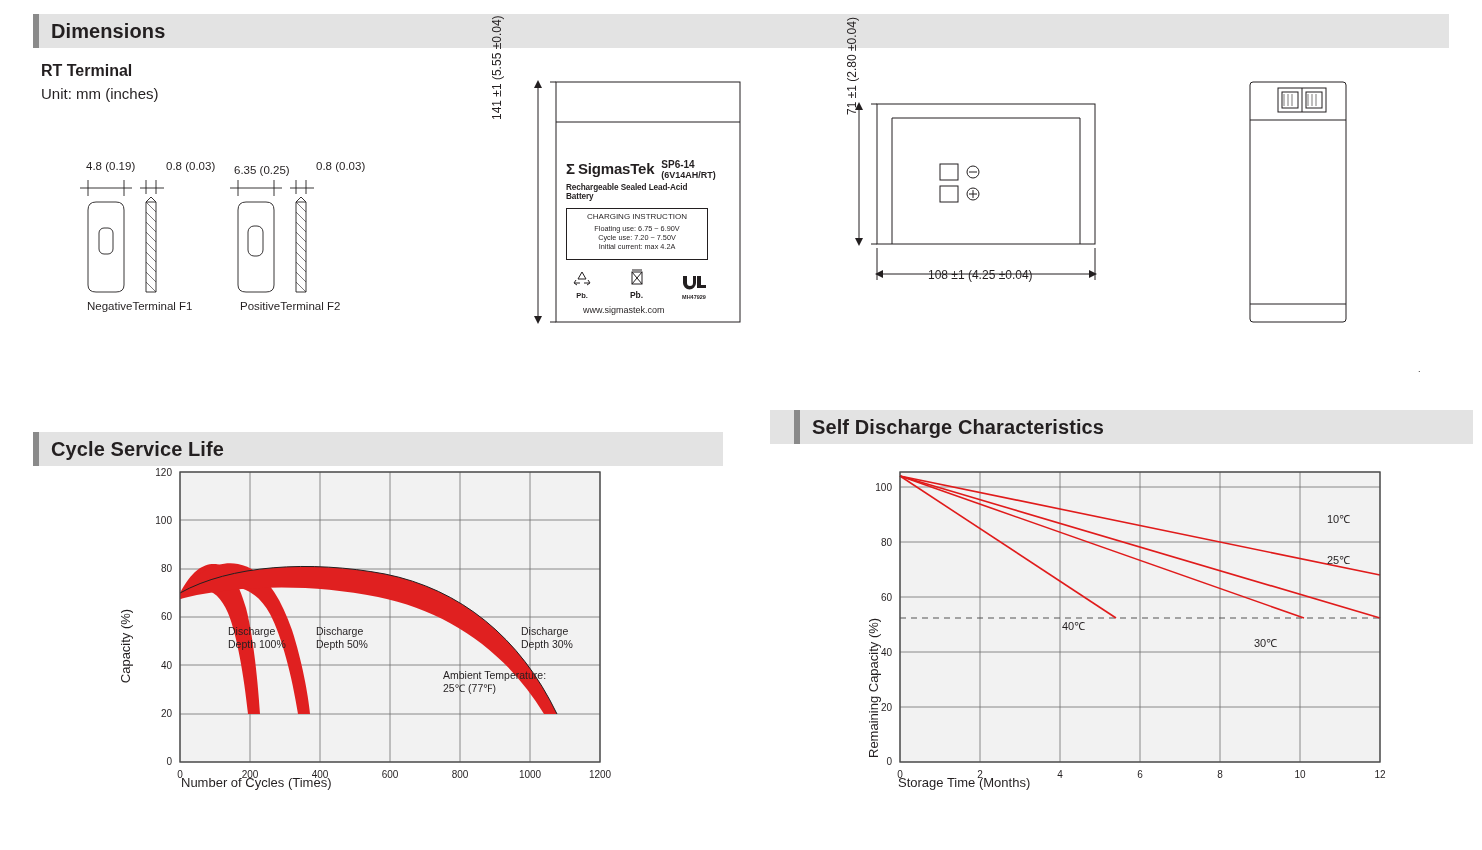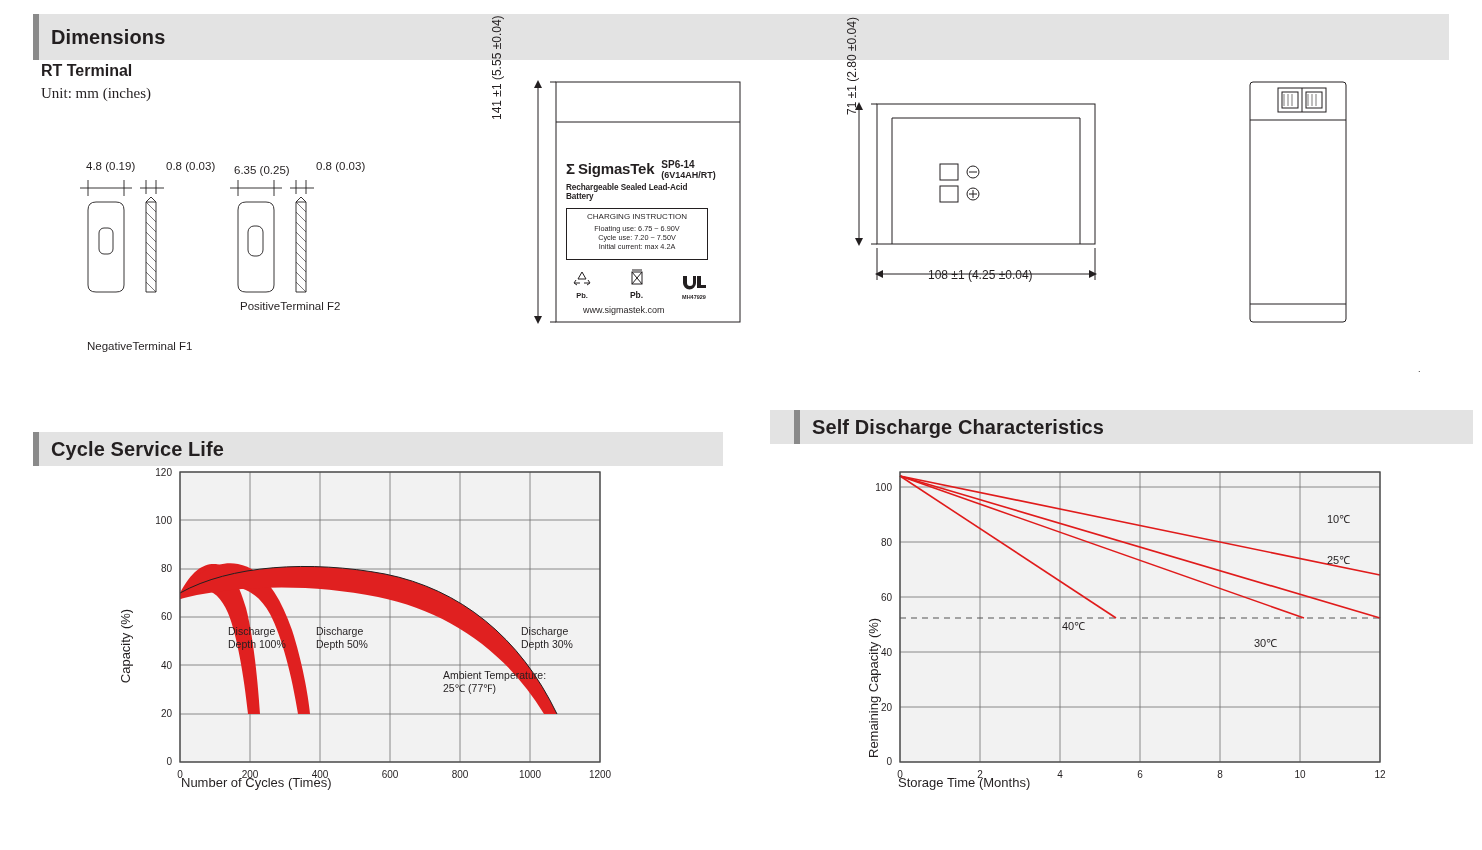--- a/index.html
+++ b/index.html
@@ -14,26 +14,26 @@
   .sec-head{
     position:absolute;background:#e3e3e3;
     display:flex;align-items:center;
   }
   .sec-head .bar{width:6px;height:100%;background:#8a8a8a;}
   .sec-head .txt{
     font-size:20px;font-weight:bold;padding-left:12px;color:#231f20;
     letter-spacing:0.1px;
   }
 
-  #dim-head{left:33px;top:14px;width:1416px;height:46px;}
+  #dim-head{left:33px;top:14px;width:1416px;height:34px;}
   #cycle-head{left:33px;top:410px;width:690px;height:34px;margin-top:22px;}
   #self-head{left:770px;top:410px;width:679px;height:34px;padding-left:24px;}
 
   .sub-title{position:absolute;font-size:16px;font-weight:bold;text-align:right;}
-  .sub-unit{position:absolute;font-size:15px;font-family:Liberation Serif, serif;}
+  .sub-unit{position:absolute;font-size:15px;}
 
   
   .svgwrap{position:absolute;}
 </style>
 </head>
 <body>
 
 <div class="page">
 
   <div class="sec-head" id="dim-head">
@@ -76,21 +76,21 @@
         <line x1="246" y1="30" x2="246" y2="44"></line>
         <line x1="230" y1="38" x2="254" y2="38"></line>
       </g>
     </svg>
   </div>
 
   <div style="position:absolute;left:86px;top:160px;font-size:11.5px;">4.8 (0.19)</div>
   <div style="position:absolute;left:166px;top:160px;font-size:11.5px;">0.8 (0.03)</div>
   <div style="position:absolute;left:234px;top:164px;font-size:11.5px;">6.35 (0.25)</div>
   <div style="position:absolute;left:316px;top:160px;font-size:11.5px;">0.8 (0.03)</div>
-  <div style="position:absolute;left:87px;top:300px;font-size:11.5px;margin-top:40px;">NegativeTerminal F1</div>
+  <div style="position:absolute;left:87px;top:300px;font-size:11.5px;">NegativeTerminal F1</div>
   <div style="position:absolute;left:240px;top:300px;font-size:11.5px;">PositiveTerminal F2</div>
 
   <div class="svgwrap" style="left:520px;top:76px;">
     <svg width="245" height="260" viewBox="0 0 245 260">
       <g stroke="#231f20" fill="none" stroke-width="1">
 
         <rect x="36" y="6" width="184" height="240"></rect>
 
         <line x1="36" y1="46" x2="220" y2="46"></line>
 

